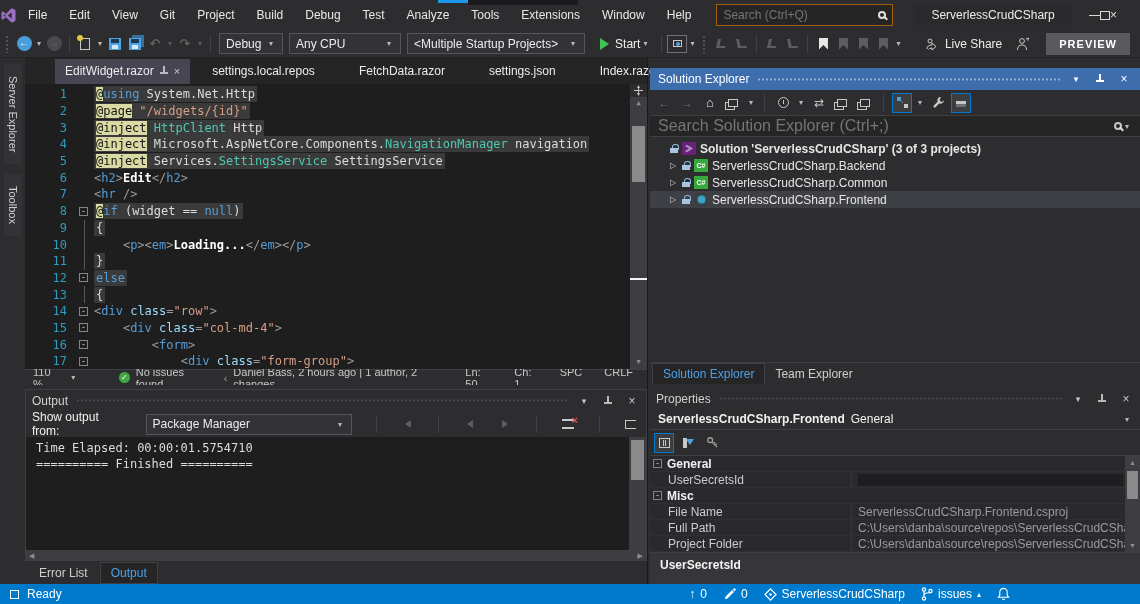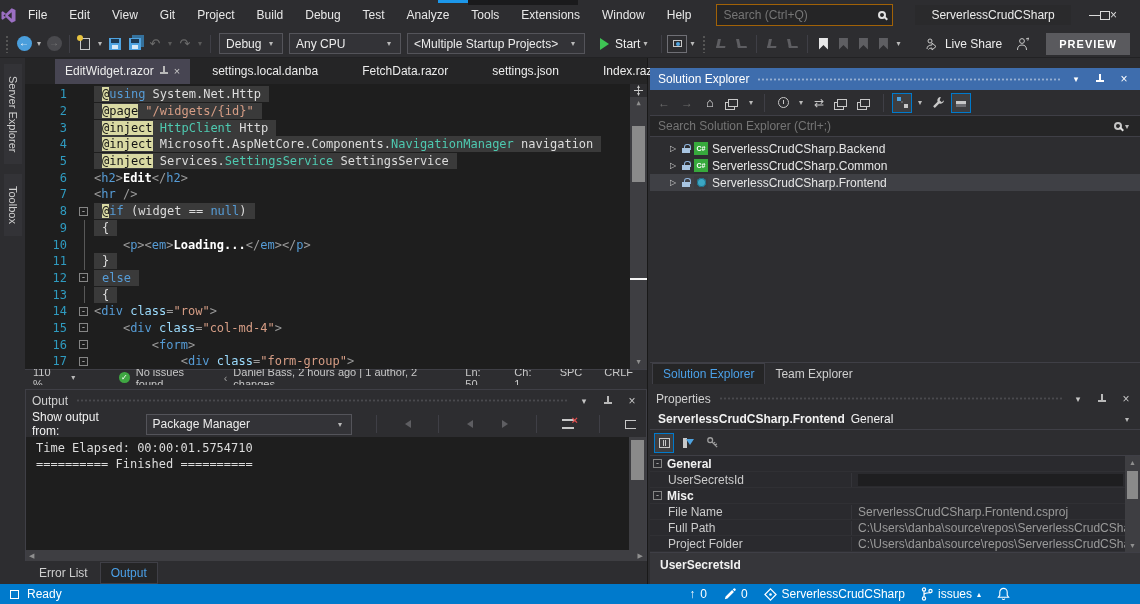--- a/index.html
+++ b/index.html
@@ -69,21 +69,21 @@
   #codearea{flex:1;background:#1E1E1E;position:relative;overflow:hidden;font-family:"DejaVu Sans Mono",monospace;font-size:12px;}
   #code{padding-top:2px;}
   .code-line{display:flex;height:16.7px;align-items:center;white-space:pre;}
   .gutter{width:52px;text-align:right;padding-right:10px;color:#2F9BC0;flex:none;}
   .foldcol{width:13px;flex:none;display:flex;align-items:center;justify-content:center;height:100%;}
   .foldbox{color:#C8C8C8;}
   .foldbox i{display:block;width:9px;height:9px;border:1px solid #858585;font-style:normal;font-size:9px;line-height:7px;text-align:center;background:#1E1E1E;}
   .guide{position:relative;}
   .guide::before{content:"";position:absolute;left:50%;top:0;bottom:0;width:1px;background:#585858;}
   .code-text{padding-left:4px;}
-  .csbg{background:#3A3A3A;padding:1px 8px;}
+  .csbg{background:#3A3A3A;padding:1px 2px;}
   .dir{background:#D9D9A3;color:#141414;}
   .kw{color:#569CD6;}
   .ty{color:#4EC9B0;}
   .str{color:#D69D85;}
   .de{color:#9A9A9A;}
   .at{color:#9CDCFE;}
   .pl{color:#DCDCDC;}
   .html{color:#FFFFFF;font-weight:bold;}
   
   .vsb{position:absolute;right:0;top:0;bottom:0;width:17px;background:#3E3E42;}
@@ -131,21 +131,21 @@
   .seico.sel{border:1px solid #007ACC;background:#3E3E40;}
   .house{font-size:13px;color:#E0E0E0;}
   .clock{width:11px;height:11px;border:1px solid #C8C8C8;border-radius:50%;position:relative;}
   .clock::after{content:"";position:absolute;left:4px;top:2px;width:1px;height:4px;background:#C8C8C8;box-shadow:1px 3px 0 -0.5px #C8C8C8;}
   .stack2{width:10px;height:8px;border:1px solid #C8C8C8;box-shadow:-3px 3px 0 -1px #2D2D30,-3px 3px 0 0 #C8C8C8;}
   .synco{width:11px;height:11px;position:relative;}
   .synco::before{content:"";position:absolute;left:0;top:0;width:4px;height:4px;background:#4FA3E0;}
   .synco::after{content:"";position:absolute;right:0;bottom:0;width:4px;height:4px;background:#C8C8C8;box-shadow:-4px -4px 0 -1.5px #C8C8C8;}
   .dashico{width:10px;height:3px;background:#C8C8C8;box-shadow:0 3px 0 0 #6E6E72;}
   #sesearch{height:21px;background:#252526;border-bottom:1px solid #3F3F46;display:flex;align-items:center;padding:0 8px;}
-  #sesearch input{flex:1;background:transparent;border:none;outline:none;color:#9E9E9E;font-family:"Liberation Sans",sans-serif;font-size:12px;}
+  #sesearch input{flex:1;background:transparent;border:none;outline:none;color:#9E9E9E;font-family:"Liberation Sans",sans-serif;font-size:16px;}
   #tree{padding-top:3px;}
   .trow{height:17px;display:flex;align-items:center;gap:4px;white-space:nowrap;}
   .trow.sel{background:#3F4045;}
   .tarrow{width:10px;font-size:8px;color:#CFCFCF;text-align:center;}
   .tlabel{color:#E6E6E6;}
   .tlabel.b{font-weight:bold;}
   .ilock{width:8px;height:9px;position:relative;flex:none;}
   .ilock::before{content:"";position:absolute;left:1.5px;top:0;width:5px;height:5px;border:1px solid #8FB4DC;border-bottom:none;border-radius:3px 3px 0 0;}
   .ilock::after{content:"";position:absolute;left:0;top:4px;width:8px;height:5px;background:#A8C4E0;}
   .ticon{width:14px;height:13px;flex:none;display:flex;align-items:center;justify-content:center;}
@@ -342,21 +342,21 @@
 
 <div id="center">
   <div id="etabbar">
     <div id="etabs" style="display:flex;align-items:flex-end;">
         <div class="etab active">
           <span>EditWidget.razor</span>
           <span class="pin-icon"></span>
           <span class="tabx">×</span>
         </div>
         <div class="etab">
-          <span>settings.local.danba</span>
+          <span>settings.local.repos</span>
         </div>
         <div class="etab">
           <span>FetchData.razor</span>
         </div>
         <div class="etab">
           <span>settings.json</span>
         </div>
         <div class="etab">
           <span>Index.razor</span>
         </div>
@@ -520,20 +520,26 @@
     <span class="seico sel">
         <span class="dashico"></span>
       </span>
   </div>
   <div id="sesearch">
     <input placeholder="Search Solution Explorer (Ctrl+;)" style="">
     <span class="mag" style="border-color:#C5C5C5;"></span>
     <span class="caret">▾</span>
   </div>
   <div id="tree">
+      <div class="trow" style="padding-left: 6px;">
+        <span class="tarrow"></span>
+        <span class="ilock"></span>
+        <span class="ticon i-solution"></span>
+        <span class="tlabel b">Solution 'ServerlessCrudCSharp' (3 of 3 projects)</span>
+      </div>
       <div class="trow" style="padding-left: 18px;">
         <span class="tarrow">▷</span>
         <span class="ilock"></span>
         <span class="ticon i-csproj">C#</span>
         <span class="tlabel">ServerlessCrudCSharp.Backend</span>
       </div>
       <div class="trow" style="padding-left: 18px;">
         <span class="tarrow">▷</span>
         <span class="ilock"></span>
         <span class="ticon i-csproj">C#</span>

